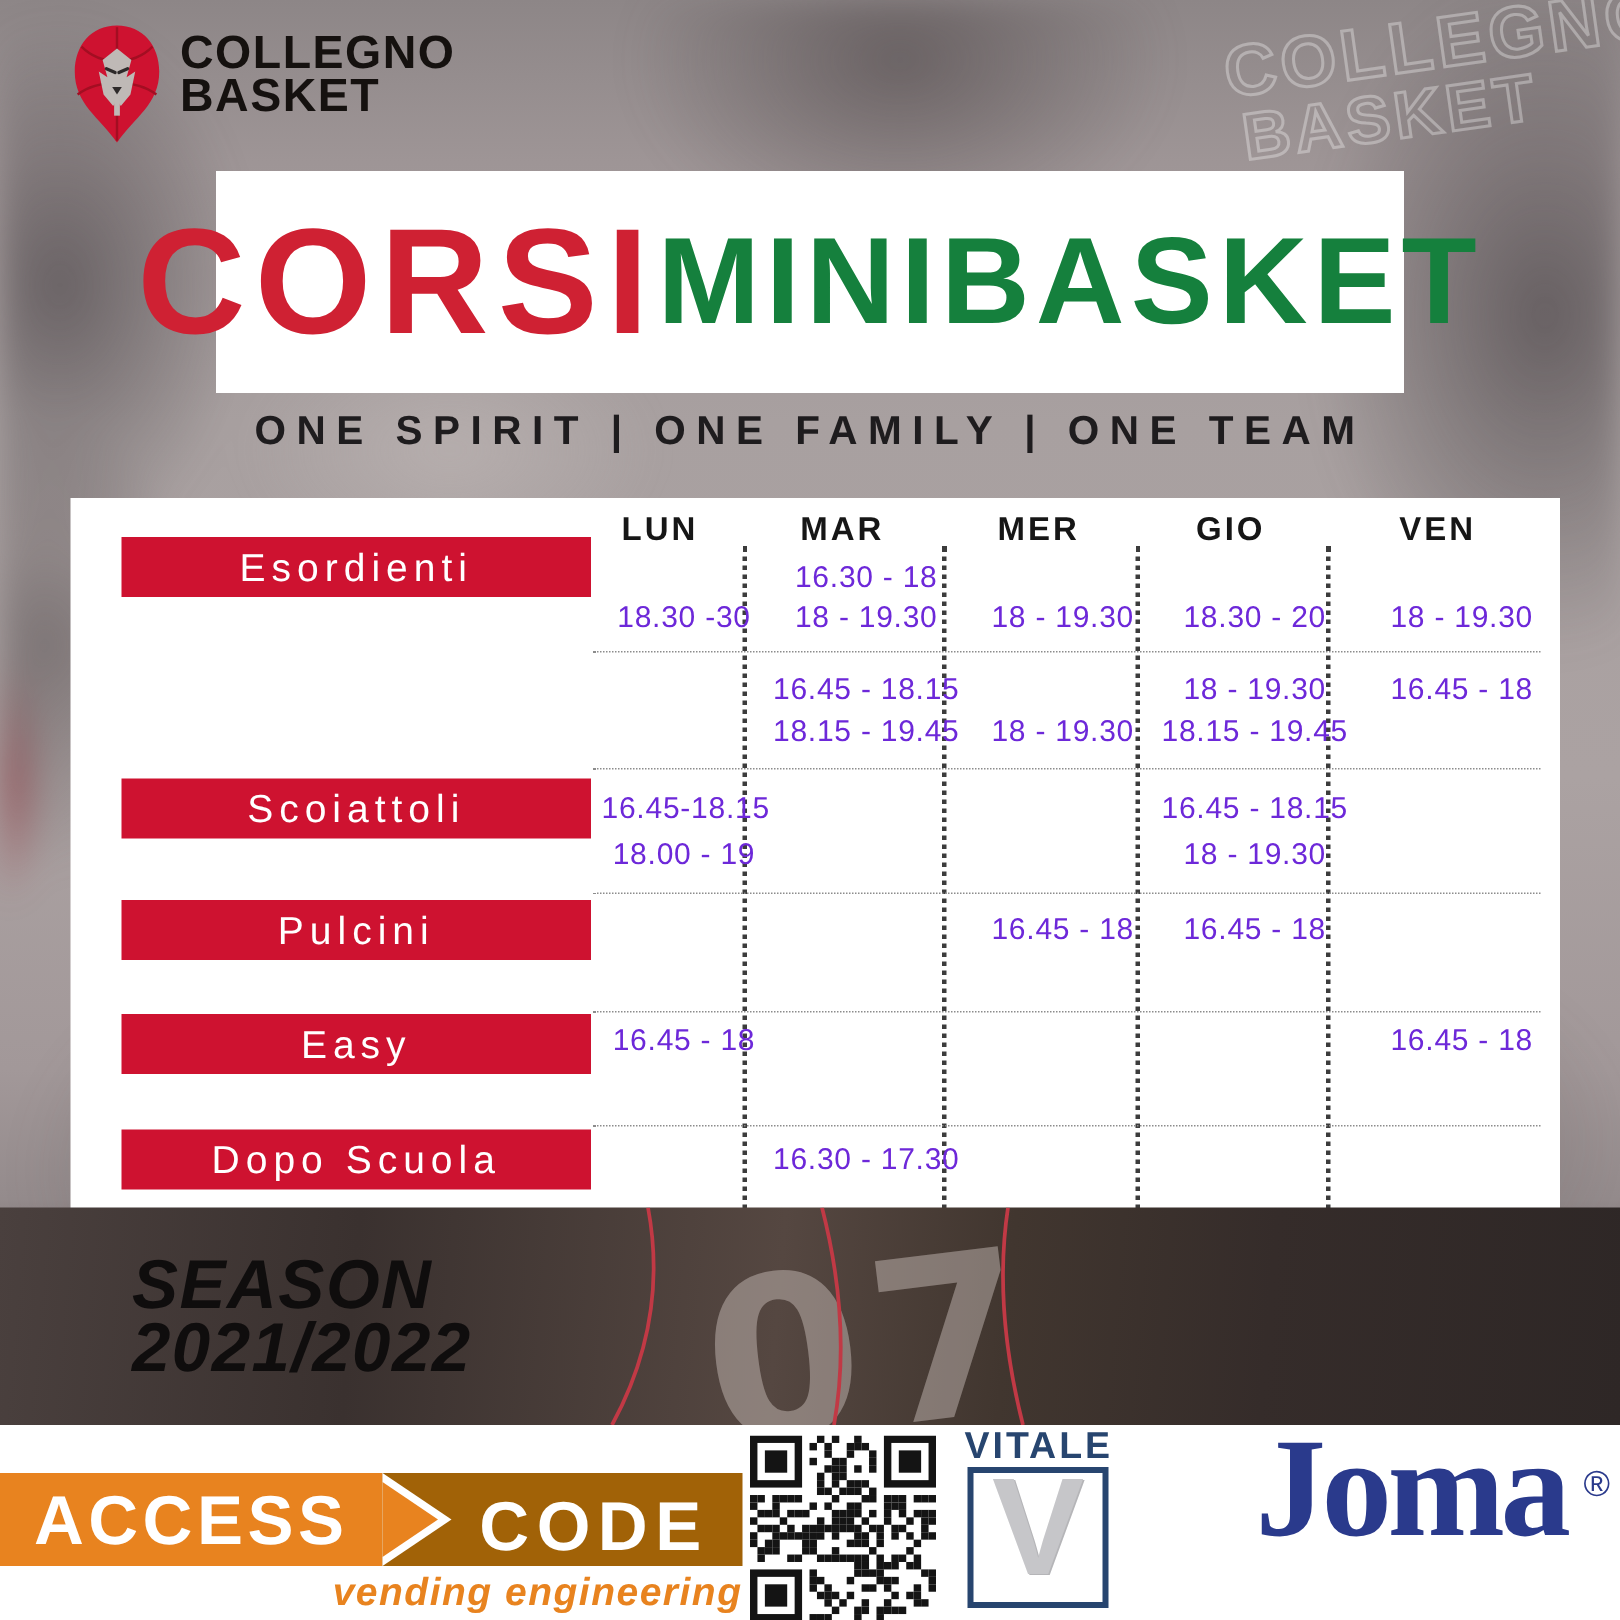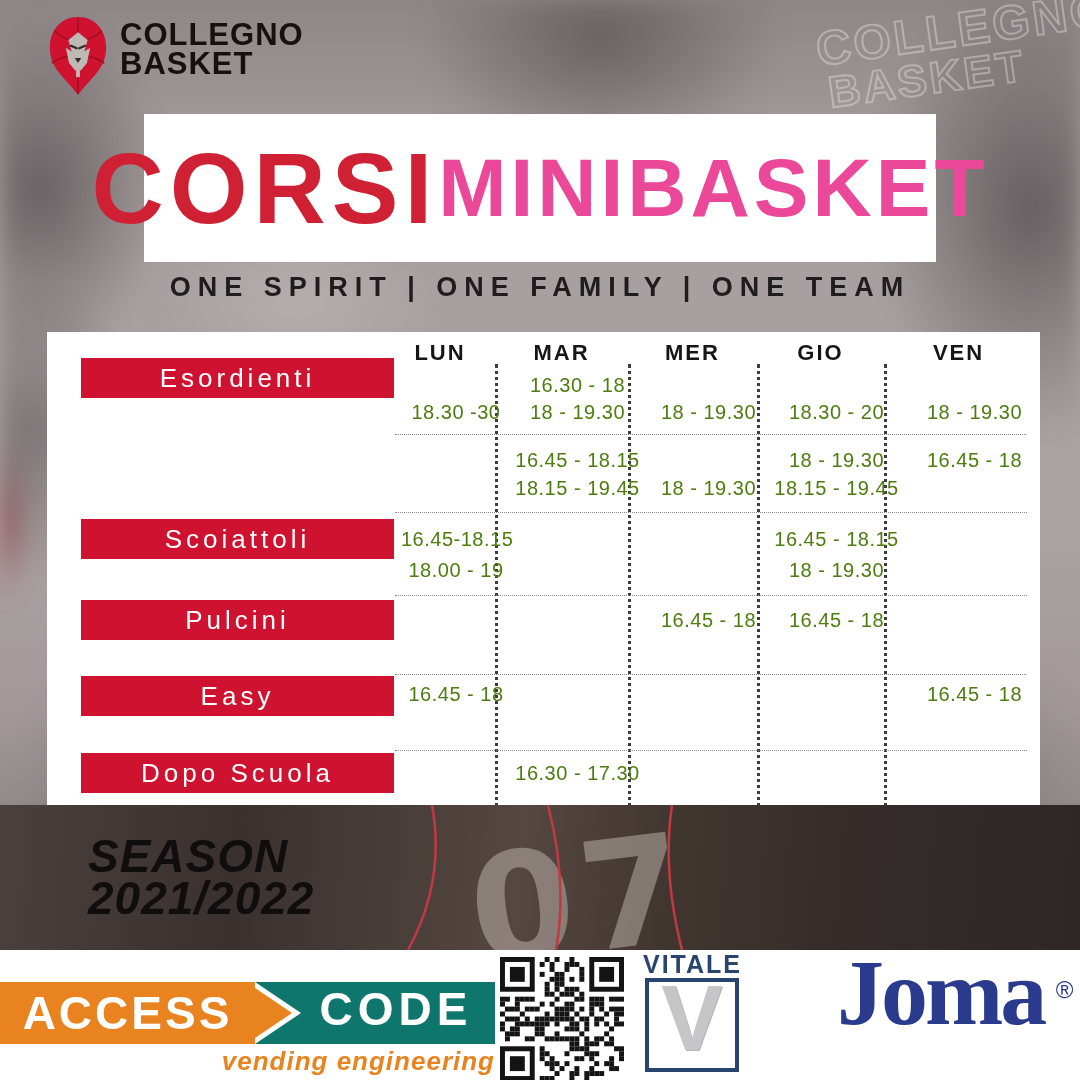--- a/index.html
+++ b/index.html
@@ -33,38 +33,38 @@
   
   .brand{position:absolute;left:46px;top:12px;display:flex;align-items:flex-start;}
   .brand svg{width:64px;height:88px;}
   .brand-name{margin-left:10px;margin-top:8px;font-weight:900;color:#15110f;
     font-size:31px;line-height:.95;letter-spacing:1px;}
 
   
   .banner{position:absolute;left:144px;top:114px;width:792px;height:148px;background:#fff;
     display:flex;flex-direction:row;align-items:center;justify-content:center;}
   .t1{color:#cf2133;font-weight:800;font-size:100px;line-height:80px;letter-spacing:6px;}
-  .t2{color:#ec4899;font-weight:800;font-size:82px;line-height:66px;letter-spacing:4px;}
+  .t2{color:#15803d;font-weight:800;font-size:82px;line-height:66px;letter-spacing:4px;}
   .tagline{position:absolute;left:0;top:272px;width:100%;text-align:center;
     font-size:27px;font-weight:700;letter-spacing:7px;color:#1e1c1e;}
 
   
   .card{position:absolute;left:47px;top:332px;width:993px;height:506px;background:#fff;}
   .dayhead{position:absolute;left:338px;top:8px;width:648px;display:flex;}
   .dh{font-size:22px;font-weight:800;letter-spacing:2px;color:#161616;text-align:center;}
   .c0{width:110px;}.c1{width:133px;}.c2{width:129px;}.c3{width:127px;}.c4{width:149px;}
   .vline{position:absolute;top:32px;height:468px;width:0;border-left:3px dotted #3c3c3c;}
   .v0{left:448px;}.v1{left:581px;}.v2{left:710px;}.v3{left:837px;}
   .hline{position:absolute;left:348px;width:632px;height:0;border-top:1px dotted #8c8c8c;}
   .srow{position:absolute;left:16px;width:100%;text-decoration:underline;}
   .rlabel{position:absolute;left:18px;width:313px;height:40px;background:#ce1230;
     color:#fff;display:flex;align-items:center;justify-content:center;
     font-size:26px;font-weight:500;letter-spacing:4px;}
   .tline{position:absolute;left:338px;width:648px;display:flex;}
-  .tc{font-size:20px;font-weight:500;letter-spacing:.5px;color:#4d7c0f;
+  .tc{font-size:20px;font-weight:500;letter-spacing:.5px;color:#6d28d9;
     text-align:center;white-space:nowrap;}
 
   
   .band{position:absolute;left:0;top:805px;width:1080px;height:145px;overflow:hidden;
     background:linear-gradient(95deg,#4a403e 0%,#3a312f 22%,#554741 48%,#41362f 62%,#352c2a 78%,#2e2726 100%);}
   .jersey{position:absolute;left:470px;top:8px;font-size:150px;font-weight:900;
     color:rgba(208,197,192,.45);transform:rotate(-7deg);letter-spacing:6px;
     font-family:"DejaVu Sans",sans-serif;}
   .curves{position:absolute;left:380px;top:0;}
   .season{position:absolute;left:88px;top:30px;color:#0f0d0d;font-weight:800;
@@ -72,22 +72,22 @@
   .contacts{position:absolute;right:38px;top:42px;text-align:right;color:#fff;
     text-shadow:0 1px 3px rgba(0,0,0,.45);}
   .contact-line{font-size:23px;font-weight:800;letter-spacing:1px;line-height:32px;}
   .social{font-size:21px;font-weight:400;letter-spacing:4px;color:#eceae9;margin-top:6px;}
 
   
   .footer{position:absolute;left:0;top:950px;width:1080px;height:130px;background:#ffffff;}
   .ac-orange{position:absolute;left:0;top:32px;width:255px;height:62px;background:#e8831f;
     display:flex;align-items:center;justify-content:center;}
   .ac-orange span{color:#fff;font-size:46px;font-weight:900;letter-spacing:3px;}
-  .ac-gray{position:absolute;left:255px;top:32px;width:240px;height:62px;background:#0f766e;
-    display:flex;align-items:flex-start;justify-content:center;padding-left:42px;}
+  .ac-gray{position:absolute;left:255px;top:32px;width:240px;height:62px;background:#a16207;
+    display:flex;align-items:flex-end;justify-content:center;padding-left:42px;}
   .ac-gray span{color:#fff;font-size:46px;font-weight:900;letter-spacing:5px;}
   .ac-arrow-outer{position:absolute;left:255px;top:32px;width:0;height:0;
     border-top:31px solid transparent;border-bottom:31px solid transparent;border-left:46px solid #ffffff;}
   .ac-arrow-inner{position:absolute;left:255px;top:38px;width:0;height:0;
     border-top:25px solid transparent;border-bottom:25px solid transparent;border-left:37px solid #e8831f;}
   .ac-tag{position:absolute;left:220px;top:96px;width:275px;text-align:right;
     color:#e8831f;font-size:26px;font-weight:700;font-style:italic;letter-spacing:1px;}
   .qr{position:absolute;left:500px;top:7px;width:124px;height:124px;background:#fff;}
   .vitale{position:absolute;left:643px;top:0;width:130px;height:130px;}
   .vitale-name{color:#27456f;font-size:25px;font-weight:800;letter-spacing:2px;}

